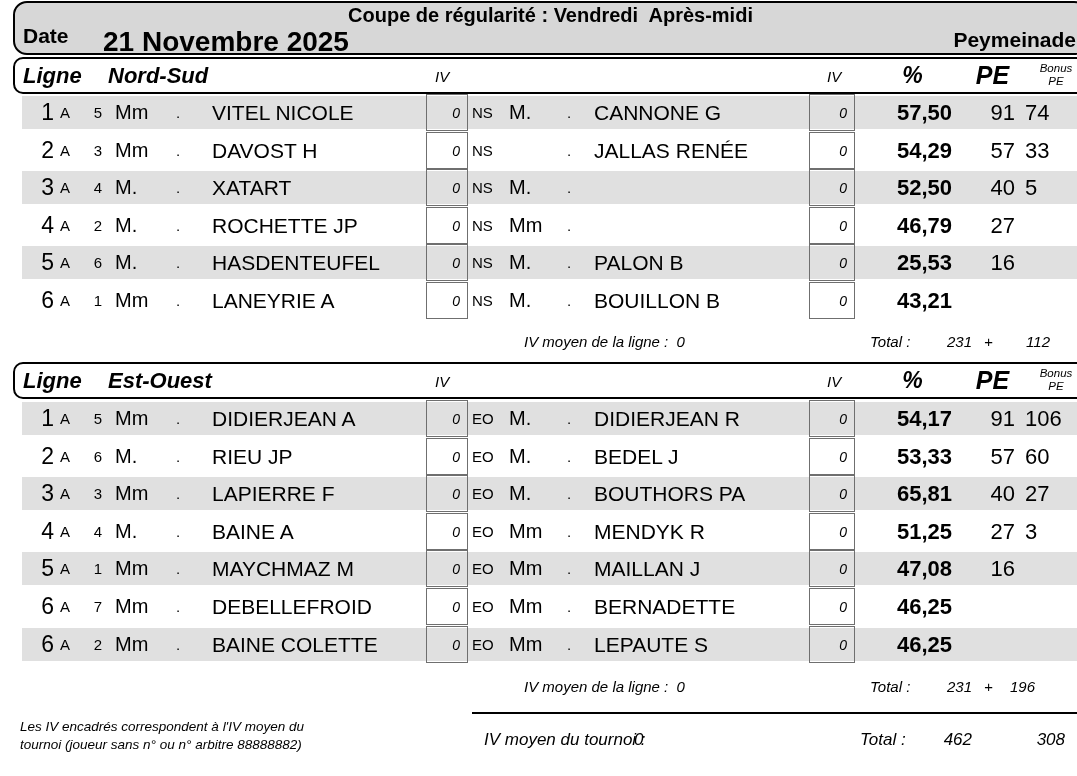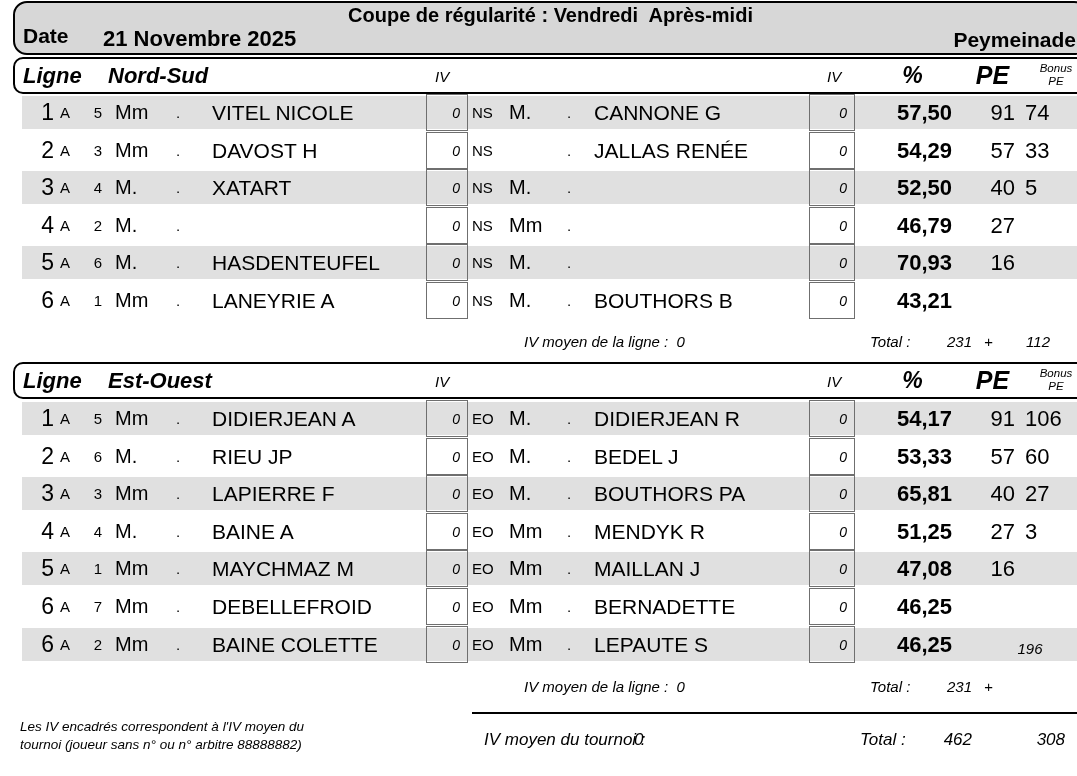--- a/index.html
+++ b/index.html
@@ -8,21 +8,21 @@
     font-family:"Liberation Sans", sans-serif; color:#000; overflow:hidden;margin-left:12px;
   }
   
   .hdr {
     position:absolute; left:1px; top:1px; width:1071px; height:50px;
     background:var(--hdr-gray,#d7d7d7); border:2px solid #000; border-radius:14px;
   }
   .hdr-title { position:absolute; top:1px; left:0; right:0; text-align:center;
     font-weight:bold; font-size:20px; white-space:pre; }
   .date-label { position:absolute; left:8px;  top:21px; font-weight:bold; font-size:21px; }
-  .date-value { position:absolute; left:88px; top:23px; font-weight:bold; font-size:22px; }
+  .date-value { position:absolute; left:88px; top:23px; font-weight:bold; font-size:28px; }
   .place      { position:absolute; right:10px; top:25px; font-weight:bold; font-size:21px; }
 
   
   .section-hdr {
     position:absolute; left:1px; width:1071px; height:33px;
     border:2px solid #000; border-radius:10px; background:#fff;font-style:italic;
   }
   .ligne  { position:absolute; left:8px;  top:4px; font-weight:bold; font-size:22px; }
   .sname  { position:absolute; left:93px; top:4px; font-weight:bold; font-size:22px; }
   .ivh1   { position:absolute; left:420px; top:9px; font-size:15px; }
@@ -134,57 +134,59 @@
         <div class="cell c-pct">52,50</div>
         <div class="cell c-pe">40</div>
         <div class="cell c-bonus">5</div>
       </div>
       <div class="row w" style="top: 112.8px;">
         <div class="cell c-rank">4</div>
         <div class="cell c-cat">A</div>
         <div class="cell c-num">2</div>
         <div class="cell c-t1">M.</div>
         <div class="cell c-d1">.</div>
+        <div class="cell c-n1">ROCHETTE JP</div>
         <div class="cell c-iv1 ivbox">0</div>
         <div class="cell c-dir">NS</div>
         <div class="cell c-t2">Mm</div>
         <div class="cell c-d2">.</div>
         <div class="cell c-iv2 ivbox">0</div>
         <div class="cell c-pct">46,79</div>
         <div class="cell c-pe">27</div>
         <div class="cell c-bonus"></div>
       </div>
       <div class="row g" style="top: 150.4px;">
         <div class="cell c-rank">5</div>
         <div class="cell c-cat">A</div>
         <div class="cell c-num">6</div>
         <div class="cell c-t1">M.</div>
         <div class="cell c-d1">.</div>
         <div class="cell c-n1">HASDENTEUFEL</div>
         <div class="cell c-iv1 ivbox">0</div>
         <div class="cell c-dir">NS</div>
         <div class="cell c-t2">M.</div>
         <div class="cell c-d2">.</div>
-        <div class="cell c-iv2 ivbox">0</div>
-        <div class="cell c-pct">70,93</div>
+        <div class="cell c-n2">PALON B</div>
+        <div class="cell c-iv2 ivbox">0</div>
+        <div class="cell c-pct">25,53</div>
         <div class="cell c-pe">16</div>
         <div class="cell c-bonus"></div>
       </div>
       <div class="row w" style="top: 188px;">
         <div class="cell c-rank">6</div>
         <div class="cell c-cat">A</div>
         <div class="cell c-num">1</div>
         <div class="cell c-t1">Mm</div>
         <div class="cell c-d1">.</div>
         <div class="cell c-n1">LANEYRIE A</div>
         <div class="cell c-iv1 ivbox">0</div>
         <div class="cell c-dir">NS</div>
         <div class="cell c-t2">M.</div>
         <div class="cell c-d2">.</div>
-        <div class="cell c-n2">BOUTHORS B</div>
+        <div class="cell c-n2">BOUILLON B</div>
         <div class="cell c-iv2 ivbox">0</div>
         <div class="cell c-pct">43,21</div>
         <div class="cell c-pe"></div>
         <div class="cell c-bonus"></div>
       </div>
     </div>
   <div class="it" style="left:512px; top:333px">
     <span>IV moyen de la ligne :</span>&nbsp;&nbsp;<span>0</span>
   </div>
   <div>
@@ -324,21 +326,21 @@
         <div class="cell c-bonus"></div>
       </div>
     </div>
   <div class="it" style="left:512px; top:678px">
     <span>IV moyen de la ligne :</span>&nbsp;&nbsp;<span>0</span>
   </div>
   <div>
     <span class="it" style="left:858px; top:678px">Total :</span>
     <span class="it" style="left:920px; top:678px; width:40px; text-align:right">231</span>
     <span class="it" style="left:972px; top:678px">+</span>
-    <span class="it" style="left:998px; top:640px; width:40px; text-align:center">196</span>
+    <span class="it" style="left:998px; top:678px; width:40px; text-align:left">196</span>
   </div>
 
   <div class="sep"></div>
   <div class="note">
     <span>Les IV encadrés correspondent à l'IV moyen du</span><br>
     <span>tournoi (joueur sans n° ou n° arbitre 88888882)</span>
   </div>
   <div>
     <span class="it-big" style="left:472px; top:730px">IV moyen du tournoi :</span>
     <span class="it-big" style="left:622px; top:730px">0</span>

